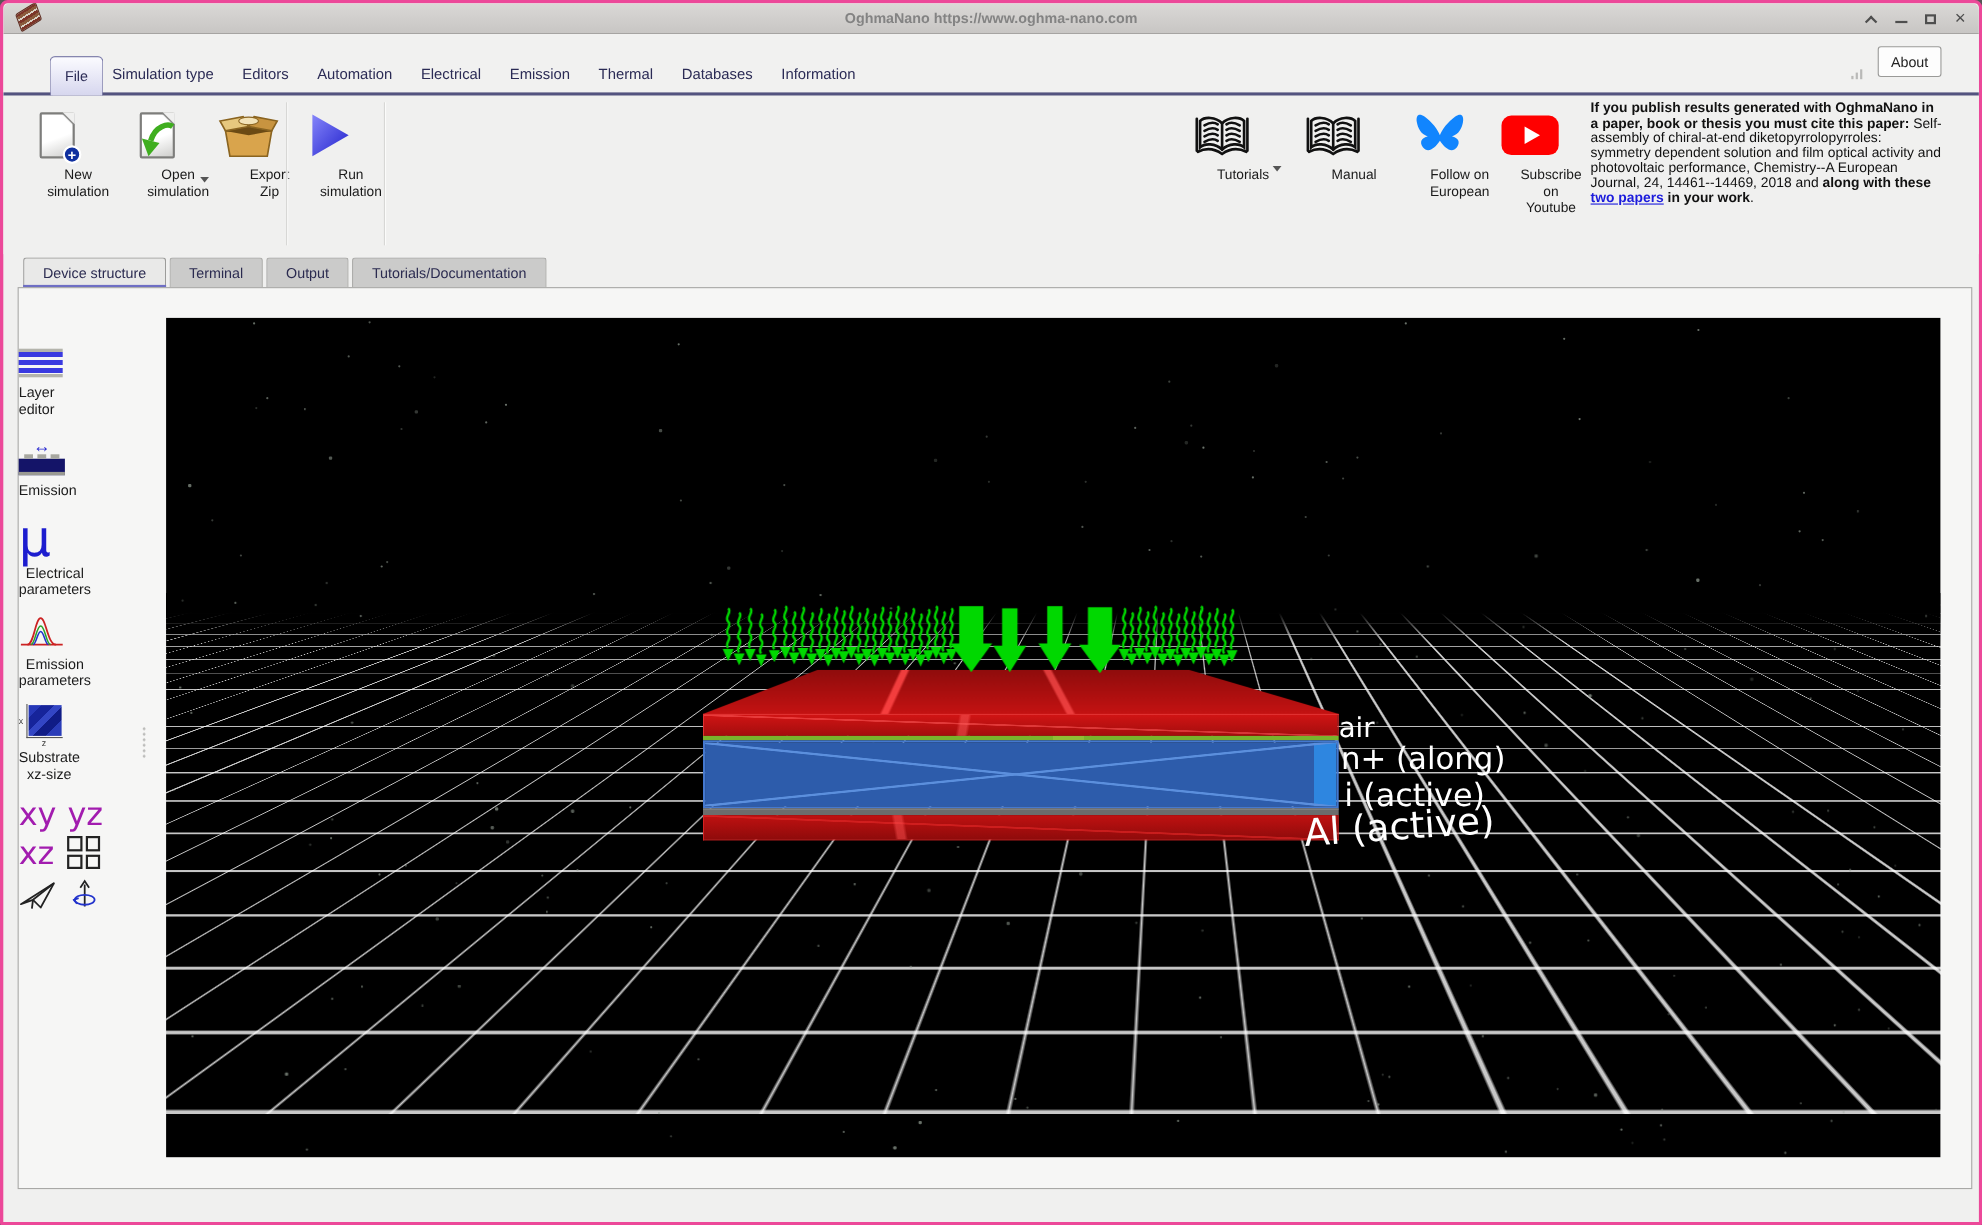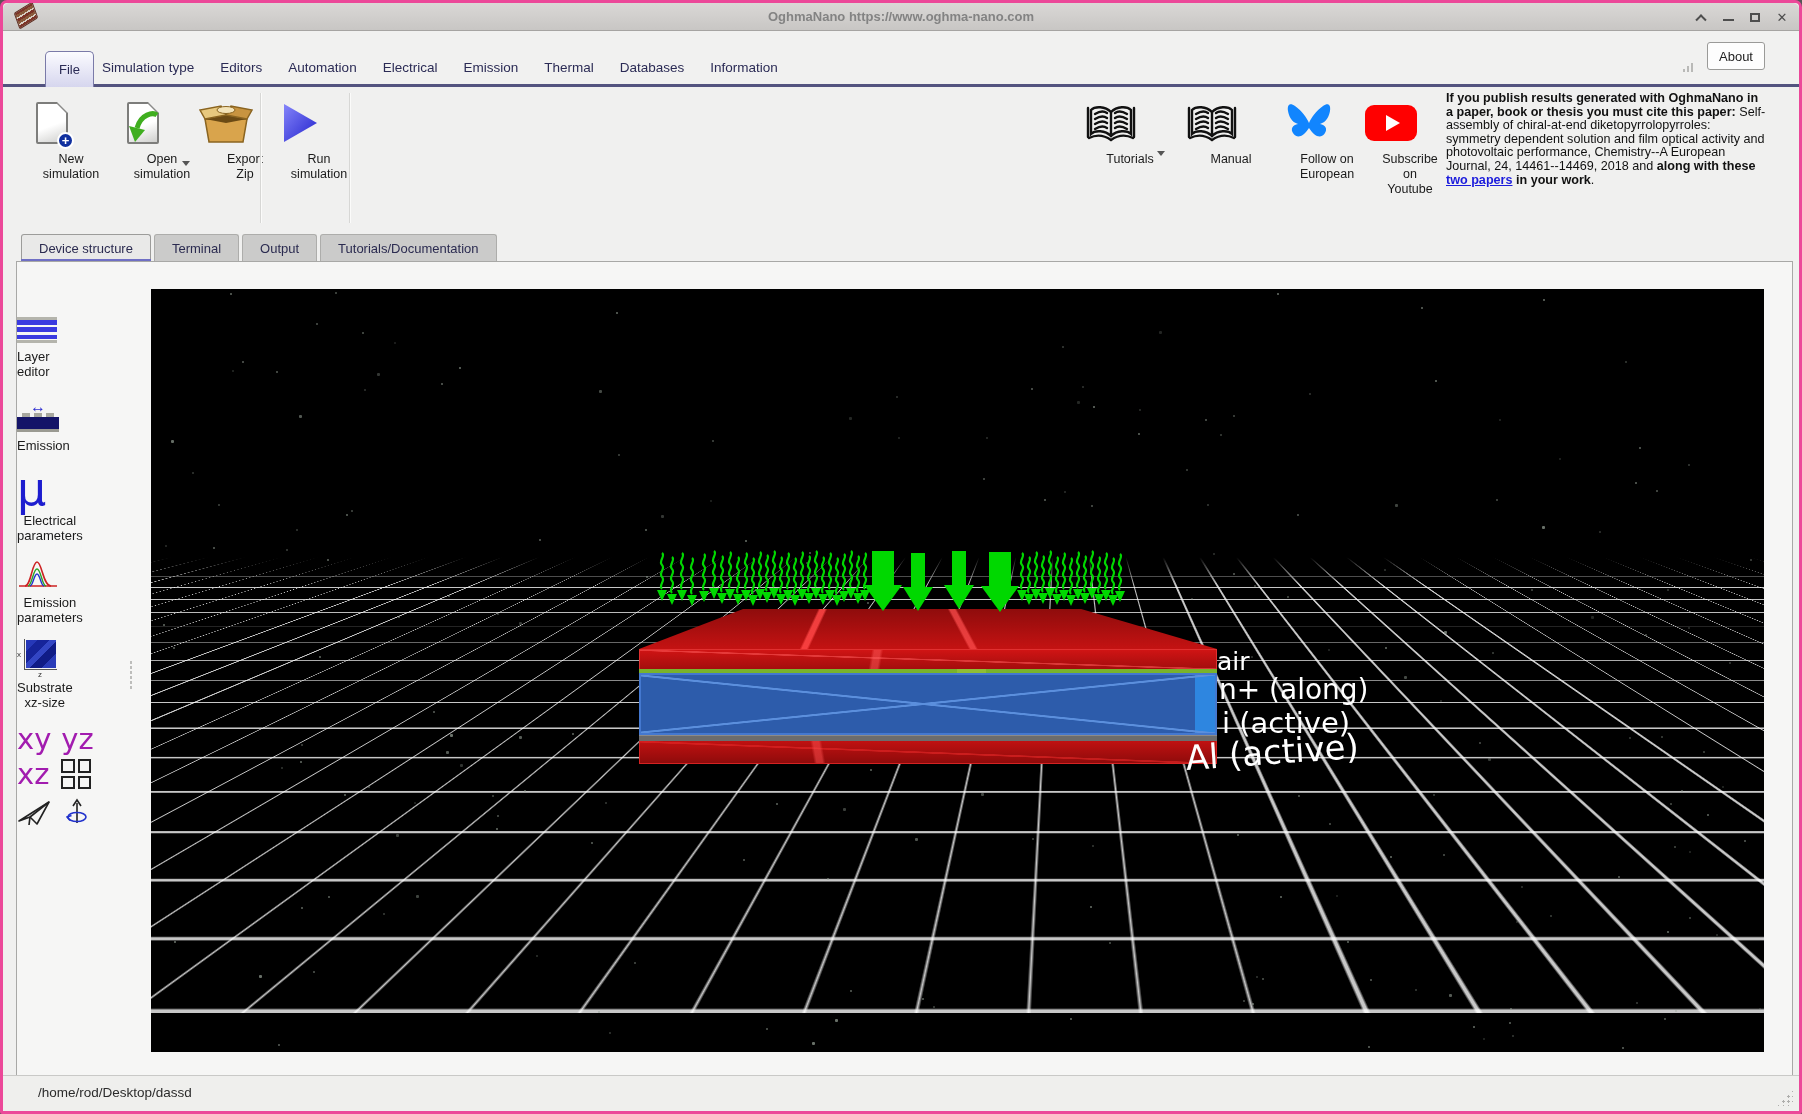--- a/index.html
+++ b/index.html
@@ -721,18 +721,14 @@
         <i class="star" style="left: 698px; top: 128px; width: 3px; height: 3px; opacity: 0.24;"></i>
         <i class="star" style="left: 1494px; top: 345px; width: 2px; height: 2px; opacity: 0.54;"></i>
         <i class="star" style="left: 1264px; top: 700px; width: 2px; height: 2px; opacity: 0.39;"></i>
         <i class="star" style="left: 625px; top: 514px; width: 2px; height: 2px; opacity: 0.63;"></i>
         <i class="star" style="left: 696px; top: 327px; width: 2px; height: 2px; opacity: 0.43;"></i>
         <i class="star" style="left: 79px; top: 4px; width: 2px; height: 2px; opacity: 0.66;"></i>
         <i class="star" style="left: 1599px; top: 270px; width: 2px; height: 2px; opacity: 0.45;"></i>
       </div>
   </div>
 
-  <div id="statusbar">
-    <div class="status-text">/home/rod/Desktop/dassd</div>
-    <div class="size-grip"></div>
-  </div>
 
 </div>
 
 </body></html>

